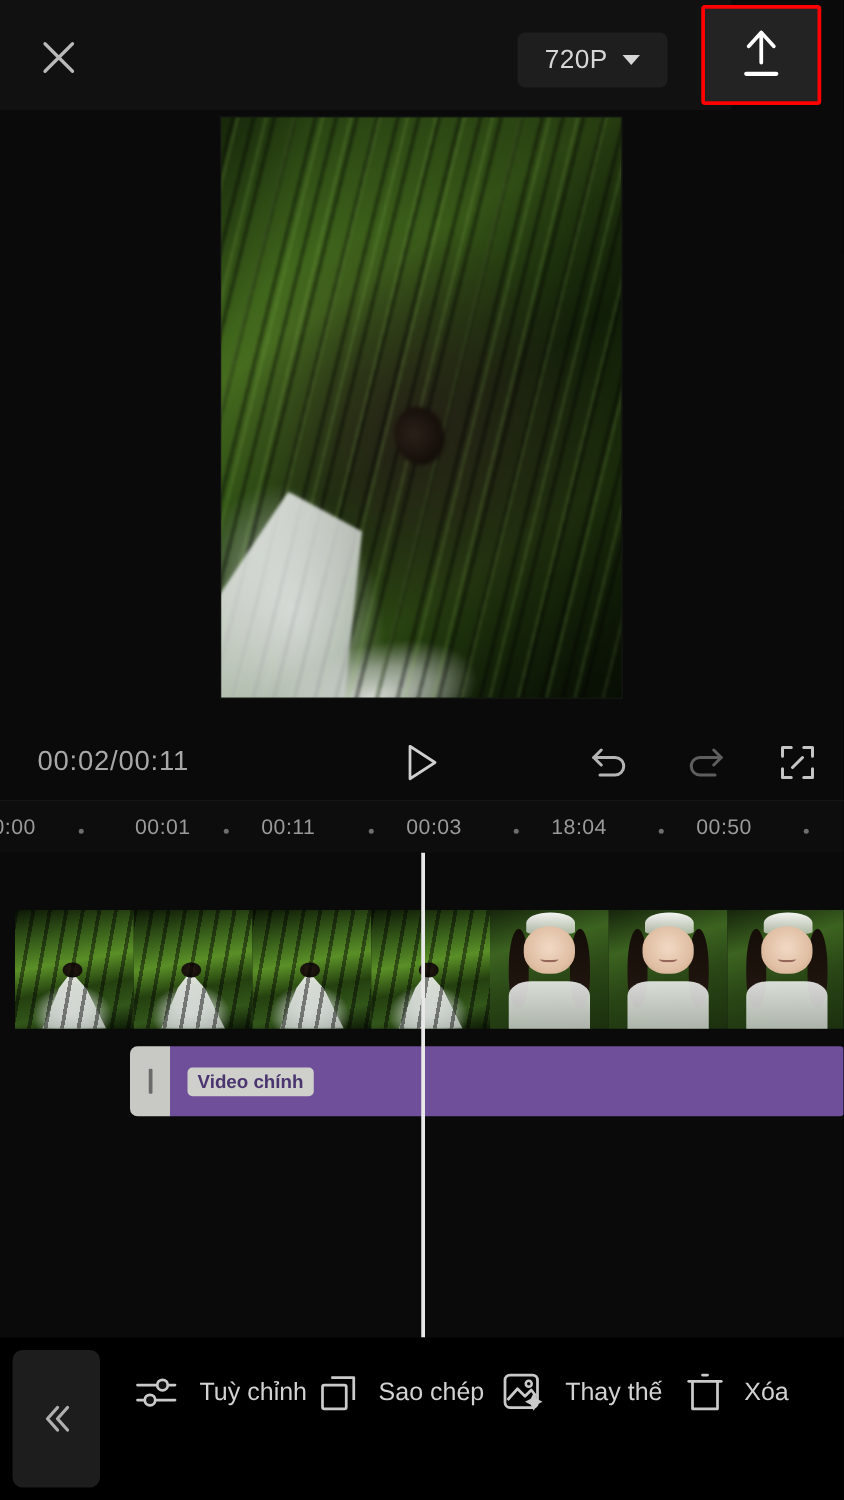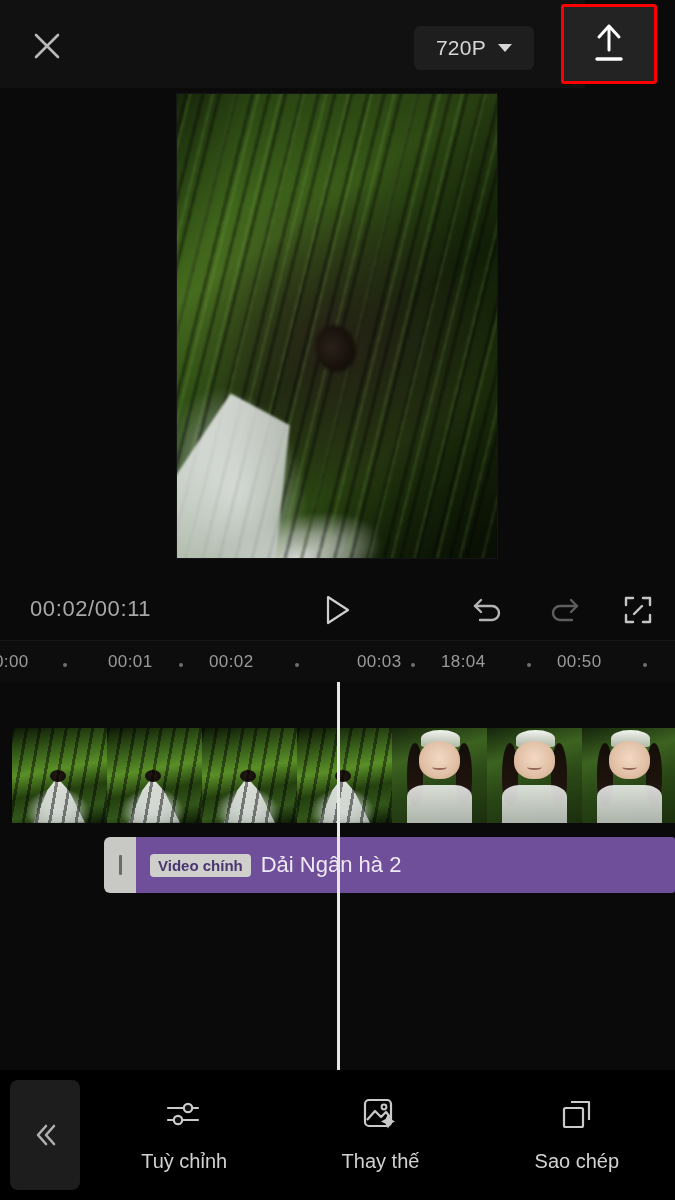--- a/index.html
+++ b/index.html
@@ -186,21 +186,21 @@
   }
   .collapse-btn{
     position:absolute; left:10px; top:10px; width:70px; height:110px;
     background:#1d1d1d; border-radius:8px;
     display:flex; align-items:center; justify-content:center;
   }
   .tools{
     position:absolute; left:86px; top:14px; width:589px; height:110px;
     display:flex; align-items:flex-start; justify-content:space-around;
   }
-  .tool{ width:108px; display:flex; flex-direction:column; align-items:center; gap:14px; padding-top:8px; }
+  .tool{ width:108px; display:flex; flex-direction:row; align-items:center; gap:14px; padding-top:8px; }
   .tool .ic{ height:44px; display:flex; align-items:center; justify-content:center; }
   .tool .tx{ color:#d2d2d2; font-size:20px; white-space:nowrap; }
 </style>
 </head>
 <body>
 
 <div id="app">
 
   <div class="topbar">
     <div class="close-btn">
@@ -261,22 +261,22 @@
         <path d="M27 20 L27 27 L20 27" fill="none" stroke="#c5c5c5" stroke-width="2.4" stroke-linecap="round" stroke-linejoin="round"></path>
         <path d="M10 27 L3 27 L3 20" fill="none" stroke="#c5c5c5" stroke-width="2.4" stroke-linecap="round" stroke-linejoin="round"></path>
         <path d="M11 19 L19 11" fill="none" stroke="#c5c5c5" stroke-width="2.4" stroke-linecap="round"></path>
       </svg>
     </div>
   </div>
 
   <div class="ruler" id="ruler">
       <div class="r-lbl" style="left: -6px;">0:00</div>
       <div class="r-lbl" style="left: 108px;">00:01</div>
-      <div class="r-lbl" style="left: 209px;">00:02</div>
-      <div class="r-lbl" style="left: 325px; margin-left: 32px;">00:03</div>
+      <div class="r-lbl" style="left: 209px;">00:11</div>
+      <div class="r-lbl" style="left: 325px;">00:03</div>
       <div class="r-lbl" style="left: 441px;">18:04</div>
       <div class="r-lbl" style="left: 557px;">00:50</div>
       <div class="r-dot" style="left: 63px;"></div>
       <div class="r-dot" style="left: 179px;"></div>
       <div class="r-dot" style="left: 295px;"></div>
       <div class="r-dot" style="left: 411px;"></div>
       <div class="r-dot" style="left: 527px;"></div>
       <div class="r-dot" style="left: 643px;"></div>
     </div>
 
@@ -324,21 +324,20 @@
           <div class="torso"></div>
         </div>
     </div>
 
     <div class="atrack">
       <div class="a-handle">
         <div class="bar"></div>
       </div>
       <div class="a-body">
         <span class="a-badge">Video chính</span>
-        <span class="a-title">Dải Ngân hà 2</span>
       </div>
     </div>
 
     <div class="playhead"></div>
   </div>
 
   <div class="bottombar">
     <div class="collapse-btn">
       <svg width="34" height="34" viewBox="0 0 34 34">
         <path d="M18 8 L10 17 L18 26" fill="none" stroke="#b0b0b0" stroke-width="2.6" stroke-linecap="round" stroke-linejoin="round"></path>
@@ -350,42 +349,52 @@
 
       <div class="tool">
         <div class="ic">
           <svg width="40" height="32" viewBox="0 0 40 32">
             <path d="M4 10 L34 10 M4 22 L34 22" stroke="#cacaca" stroke-width="2.2" stroke-linecap="round"></path>
             <circle cx="24" cy="10" r="4.2" fill="#111" stroke="#cacaca" stroke-width="2.2"></circle>
             <circle cx="14" cy="22" r="4.2" fill="#111" stroke="#cacaca" stroke-width="2.2"></circle>
           </svg>
         </div>
         <div class="tx">Tuỳ chỉnh</div>
+      </div>
+
+      <div class="tool">
+        <div class="ic">
+          <svg width="36" height="34" viewBox="0 0 36 34">
+            <path d="M12 5 L30 5 L30 23" fill="none" stroke="#cacaca" stroke-width="2.2" stroke-linejoin="round"></path>
+            <rect x="5" y="11" width="19" height="19" rx="1.5" fill="none" stroke="#cacaca" stroke-width="2.2"></rect>
+          </svg>
+        </div>
+        <div class="tx">Sao chép</div>
       </div>
 
       <div class="tool">
         <div class="ic">
           <svg width="38" height="36" viewBox="0 0 38 36">
             <rect x="4" y="4" width="26" height="26" rx="4" fill="none" stroke="#cacaca" stroke-width="2.2"></rect>
             <path d="M6 24 L14 15 L20 21 L25 16 L29 21" fill="none" stroke="#cacaca" stroke-width="2.2" stroke-linejoin="round"></path>
             <circle cx="23" cy="11" r="2.4" fill="none" stroke="#cacaca" stroke-width="2"></circle>
             <path d="M27 18 L29.4 23 L34 25.4 L29.4 27.8 L27 32.5 L24.6 27.8 L20 25.4 L24.6 23 Z" fill="#cacaca"></path>
           </svg>
         </div>
         <div class="tx">Thay thế</div>
       </div>
 
+
       <div class="tool">
         <div class="ic">
-          <svg width="36" height="34" viewBox="0 0 36 34">
-            <path d="M12 5 L30 5 L30 23" fill="none" stroke="#cacaca" stroke-width="2.2" stroke-linejoin="round"></path>
-            <rect x="5" y="11" width="19" height="19" rx="1.5" fill="none" stroke="#cacaca" stroke-width="2.2"></rect>
+          <svg width="34" height="36" viewBox="0 0 34 36">
+            <path d="M4 9 L30 9" stroke="#cacaca" stroke-width="2.2" stroke-linecap="round"></path>
+            <path d="M15 4 L19 4" stroke="#cacaca" stroke-width="2.2" stroke-linecap="round"></path>
+            <path d="M7 9 L7 31 L27 31 L27 9" fill="none" stroke="#cacaca" stroke-width="2.2" stroke-linejoin="round"></path>
           </svg>
         </div>
-        <div class="tx">Sao chép</div>
-      </div>
-
-
+        <div class="tx">Xóa</div>
+      </div>
 
     </div>
   </div>
 
 </div>
 
 </body></html>

